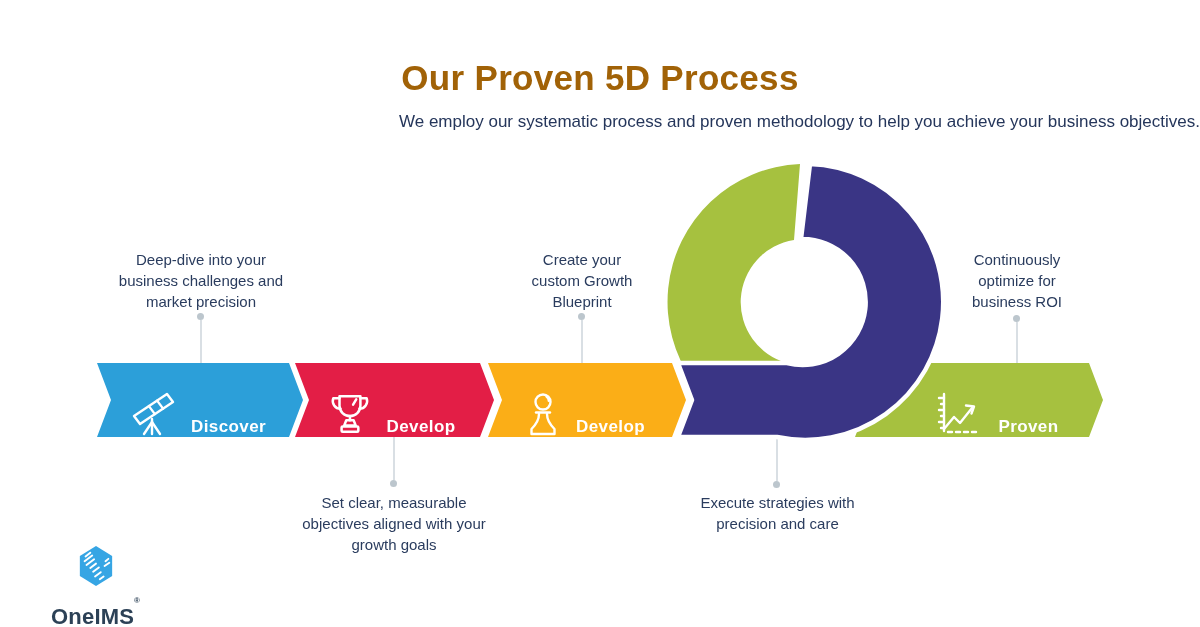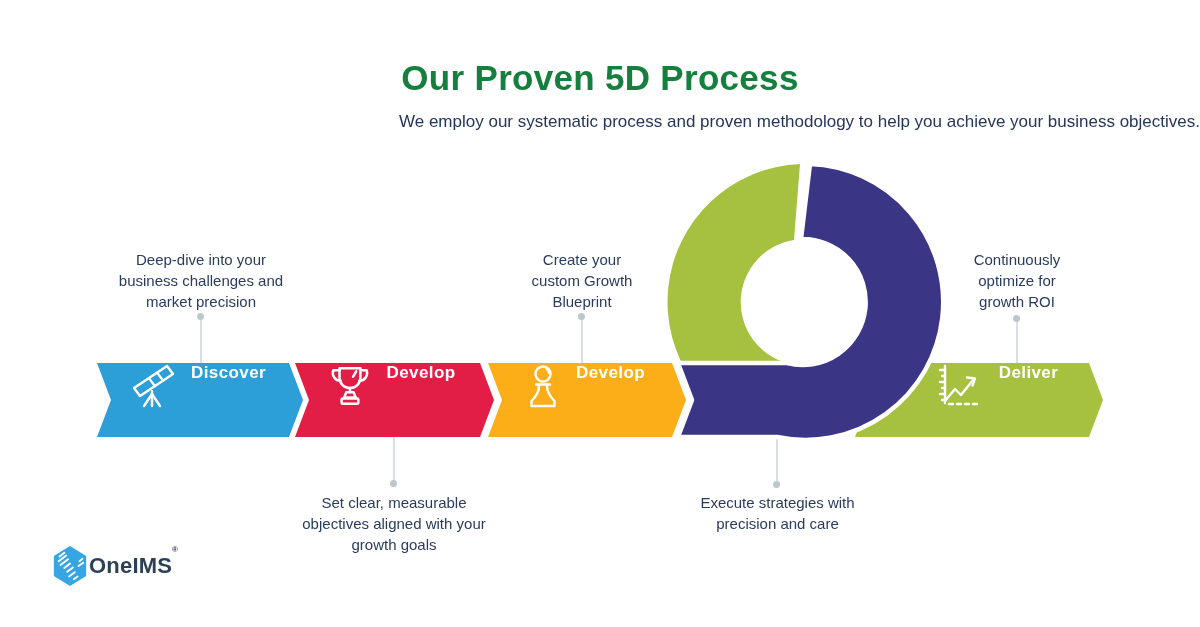--- a/index.html
+++ b/index.html
@@ -4,45 +4,45 @@
 <style>
   * { margin:0; padding:0; box-sizing:border-box; }
   html,body { background:#fff; }
   .canvas {
     position:relative; width:1200px; height:627px; background:#ffffff;
     font-family:"Liberation Sans", sans-serif; overflow:hidden;
   }
   .title {
     position:absolute; left:0; top:58px; width:1200px;
     text-align:center; font-size:35px; font-weight:700; letter-spacing:.3px;
-    color:#15803d;
+    color:#a16207;
   }
   .subtitle {
     position:absolute; left:0; top:112px; width:1200px;
     text-align:right; font-size:17px; color:#25365B;
   }
   svg.shapes { position:absolute; left:0; top:0; z-index:1; }
   .step-row {
     position:absolute; top:363px; height:74px; z-index:3;
-    display:flex; align-items:flex-start; justify-content:center; gap:13px;
+    display:flex; align-items:flex-end; justify-content:center; gap:13px;
   }
   .step-label {
     color:#fff; font-size:17px; font-weight:700; letter-spacing:.4px;
   }
   .icon { display:flex; align-items:center; }
   .desc {
     position:absolute; z-index:2; text-align:center;
     font-size:15px; line-height:21px; color:#2A3C5E;
   }
   .vline { position:absolute; width:2px; background:#D9DFE4; z-index:0; }
   .cdot  { position:absolute; width:7px; height:7px; border-radius:50%;
            background:#BCC6CD; z-index:0; }
   .logo {
     position:absolute; left:51px; top:544px; height:44px; z-index:3;
-    display:flex; align-items:center; gap:0;
+    display:flex; align-items:center; gap:16px;flex-direction:column;
   }
   .logo-text { font-size:22px; font-weight:700; color:#2C4156; letter-spacing:.2px; }
   .logo-reg  { font-size:8px; color:#2C4156; vertical-align:top; position:relative; top:-8px; }
 </style>
 </head>
 <body>
 
 <div class="canvas">
 
   <div class="title">Our Proven 5D Process</div>
@@ -75,21 +75,21 @@
   <div class="vline" style="left:776px; top:437px; height:44px;"></div>
   <div class="cdot" style="left:773px; top:481px;"></div>
 
   <div class="cdot" style="left:1013px; top:315px;"></div>
   <div class="vline" style="left:1016px; top:322px; height:41px;"></div>
 
   <div class="desc" style="left:111px; bottom:315px; width:180px;">Deep-dive into your business challenges and market precision</div>
   <div class="desc" style="left:526px; bottom:315px; width:112px;">Create your custom Growth Blueprint</div>
   <div class="desc" style="left:296px; top:492px; width:196px;">Set clear, measurable objectives aligned with your growth goals</div>
   <div class="desc" style="left:670px; top:492px; width:215px;">Execute strategies with precision and care</div>
-  <div class="desc" style="left:961px; bottom:315px; width:112px;">Continuously optimize for growth ROI</div>
+  <div class="desc" style="left:961px; bottom:315px; width:112px;">Continuously optimize for business ROI</div>
 
   <div class="step-row" style="left:97px; width:200px;">
     <span class="icon">
       <svg width="50" height="46" viewBox="0 0 50 46" fill="none" stroke="#fff" stroke-width="2.4" stroke-linecap="round" stroke-linejoin="round">
         <path d="M6,25 L12,33 L45,11 L39,3 Z"></path>
         <path d="M20.9,15.1 L26.9,23.1"></path>
         <path d="M29.1,9.6 L35.1,17.6"></path>
         <path d="M24,28 L24,43"></path>
         <path d="M24,31 L16,43"></path>
         <path d="M24,31 L32,43"></path>
@@ -129,21 +129,21 @@
   <div class="step-row" style="left:912px; width:170px;">
     <span class="icon">
       <svg width="50" height="46" viewBox="0 0 50 46" fill="none" stroke="#fff" stroke-width="2.4" stroke-linecap="round" stroke-linejoin="round">
         <path d="M9,3 L9,40"></path>
         <path d="M9,7 L4,7 M9,13 L6,13 M9,19 L4,19 M9,25 L6,25 M9,31 L4,31 M9,37 L6,37"></path>
         <path d="M9,38 L19,26 L25,32 L37,17"></path>
         <path d="M31,14.5 L39,15.5 L36.5,22.5"></path>
         <path d="M13,41 L45,41" stroke-dasharray="4 4"></path>
       </svg>
     </span>
-    <span class="step-label">Deliver</span>
+    <span class="step-label">Proven</span>
   </div>
 
   <div class="logo">
     <span class="icon">
       <svg width="38" height="44" viewBox="0 0 40 44">
         <polygon points="20,1 37,11.5 37,32.5 20,43 3,32.5 3,11.5" fill="#36A5E4"></polygon>
         <g stroke="#fff" stroke-width="2" stroke-linecap="round" fill="none">
           <path d="M9,12 L14,8"></path>
           <path d="M8,17 L16,11"></path>
           <path d="M10,21 L18,15"></path>

